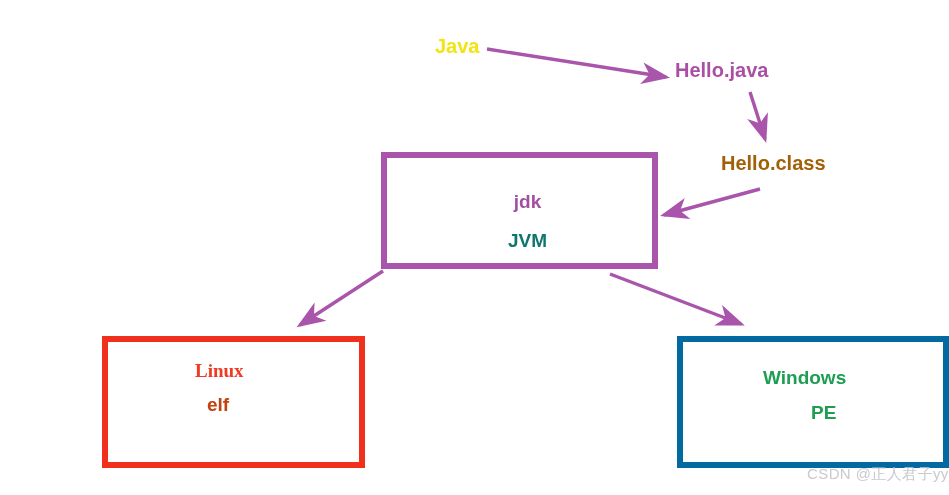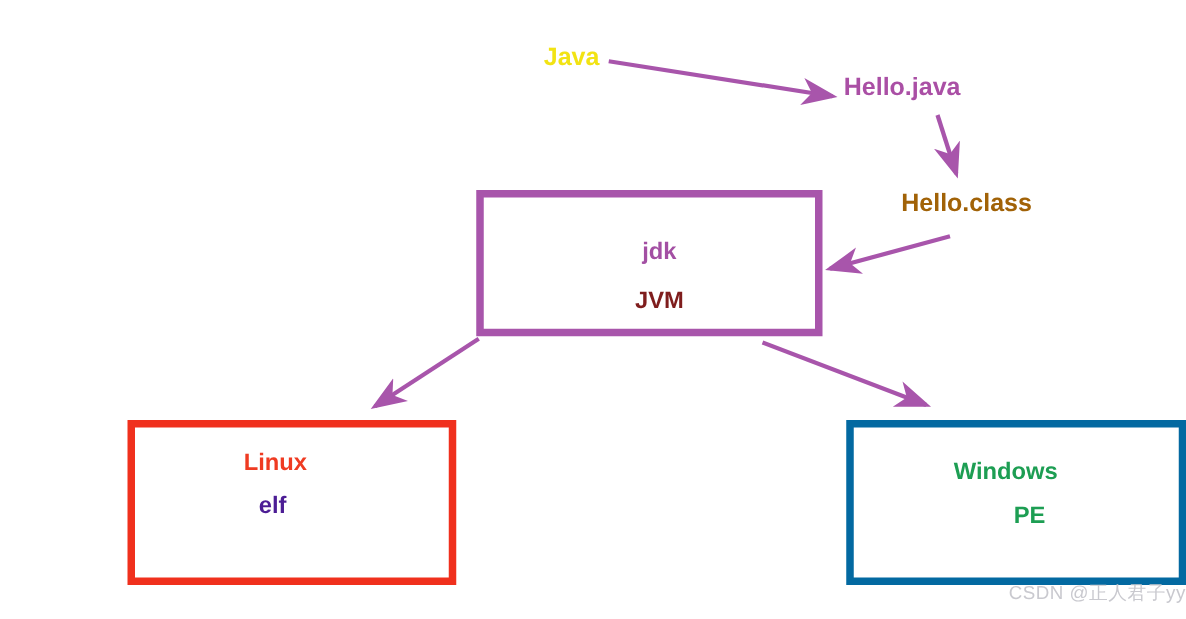--- a/index.html
+++ b/index.html
@@ -90,33 +90,34 @@
     text-align: center;
     font-size: 19px;
     color: #a34fa3;
   }
   #text-jvm {
     left: 0;
     right: 0;
     top: 73px;
     text-align: center;
     font-size: 19px;
-    color: #7f1d1d;
+    color: #0f766e;
   }
   #text-linux {
     left: 71px;
     top: 19px;
     font-size: 19px;
     color: #ef3b22;
+    font-family: Liberation Serif, serif;
   }
   #text-elf {
     left: 83px;
     top: 53px;
     font-size: 19px;
-    color: #4c1d95;
+    color: #c2410c;
   }
   #text-windows {
     left: 64px;
     top: 26px;
     font-size: 19px;
     color: #1d9e53;
   }
   #text-pe {
     left: 112px;
     top: 61px;

